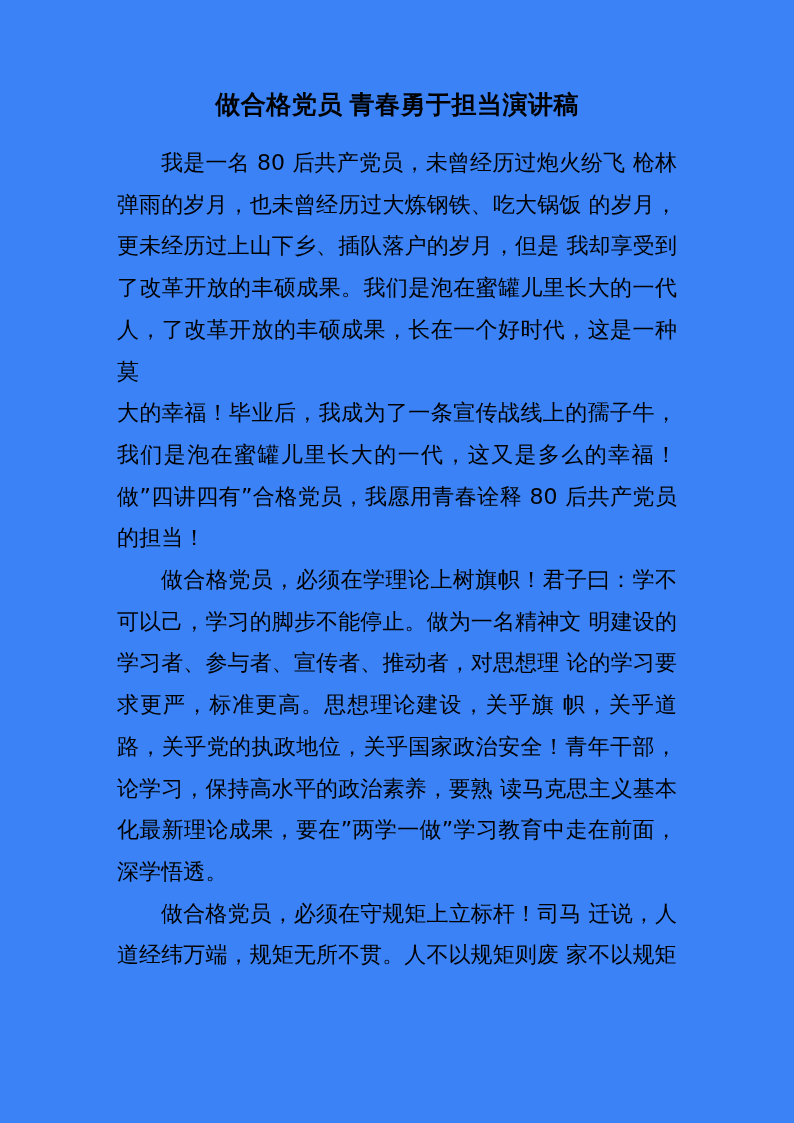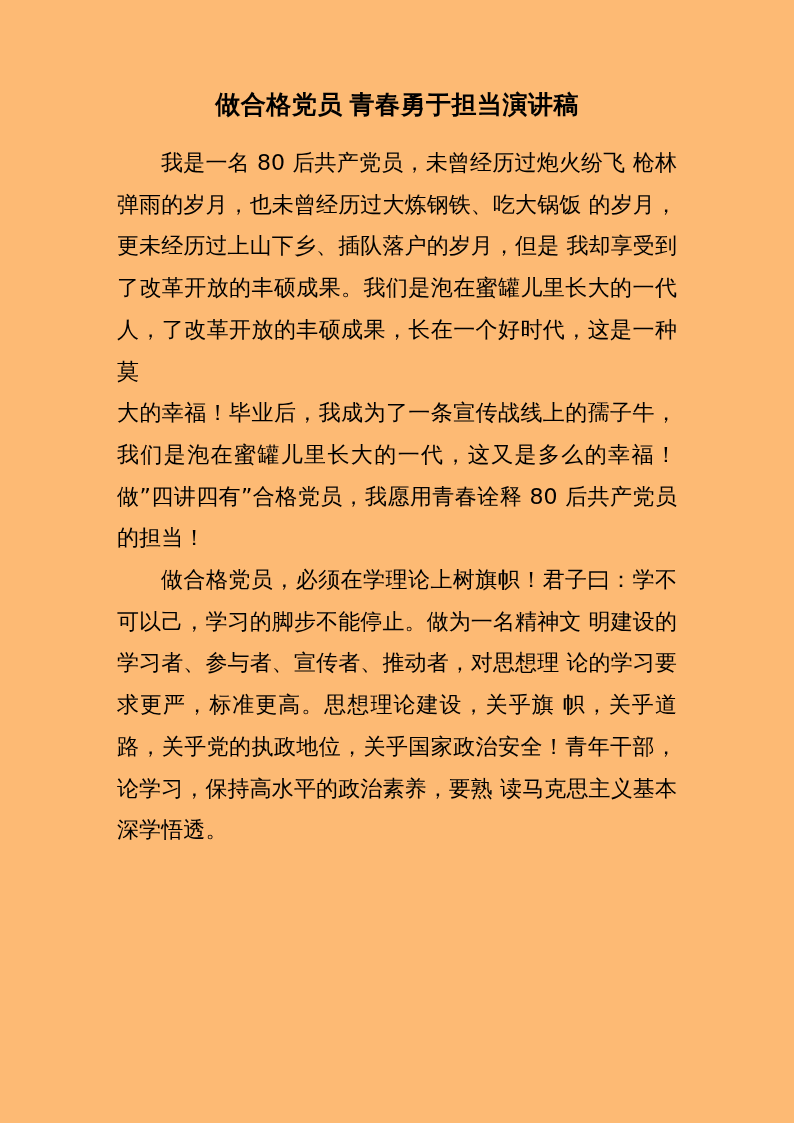--- a/index.html
+++ b/index.html
@@ -14,21 +14,21 @@
     overflow: hidden;
     font-family: "Liberation Serif", "DejaVu Serif", serif;
     color: #000000;
     -webkit-font-smoothing: none;
   }
 
   .page {
     position: relative;
     width: 794px;
     height: 1123px;
-    background: #fdba74;
+    background: #3b82f6;
     box-sizing: border-box;
   }
 
   .page-header {
     height: 86px;
   }
 
   .doc-title {
     margin: 0;
     padding: 0 0 0 0;
@@ -102,17 +102,22 @@
         <span class="line justify">做”四讲四有”合格党员，我愿用青春诠释 80 后共产党员</span>
         <span class="line last">的担当！</span>
       </p>
       <p class="para">
         <span class="line justify indent">做合格党员，必须在学理论上树旗帜！君子曰：学不</span>
         <span class="line justify">可以己，学习的脚步不能停止。做为一名精神文 明建设的</span>
         <span class="line justify">学习者、参与者、宣传者、推动者，对思想理 论的学习要</span>
         <span class="line justify">求更严，标准更高。思想理论建设，关乎旗 帜，关乎道</span>
         <span class="line justify">路，关乎党的执政地位，关乎国家政治安全！青年干部，</span>
         <span class="line justify">论学习，保持高水平的政治素养，要熟 读马克思主义基本</span>
+        <span class="line justify">化最新理论成果，要在”两学一做”学习教育中走在前面，</span>
         <span class="line last">深学悟透。</span>
+      </p>
+      <p class="para">
+        <span class="line justify indent">做合格党员，必须在守规矩上立标杆！司马 迁说，人</span>
+        <span class="line last">道经纬万端，规矩无所不贯。人不以规矩则废 家不以规矩</span>
       </p>
     </div>
 
 </div>
 
 </body></html>

